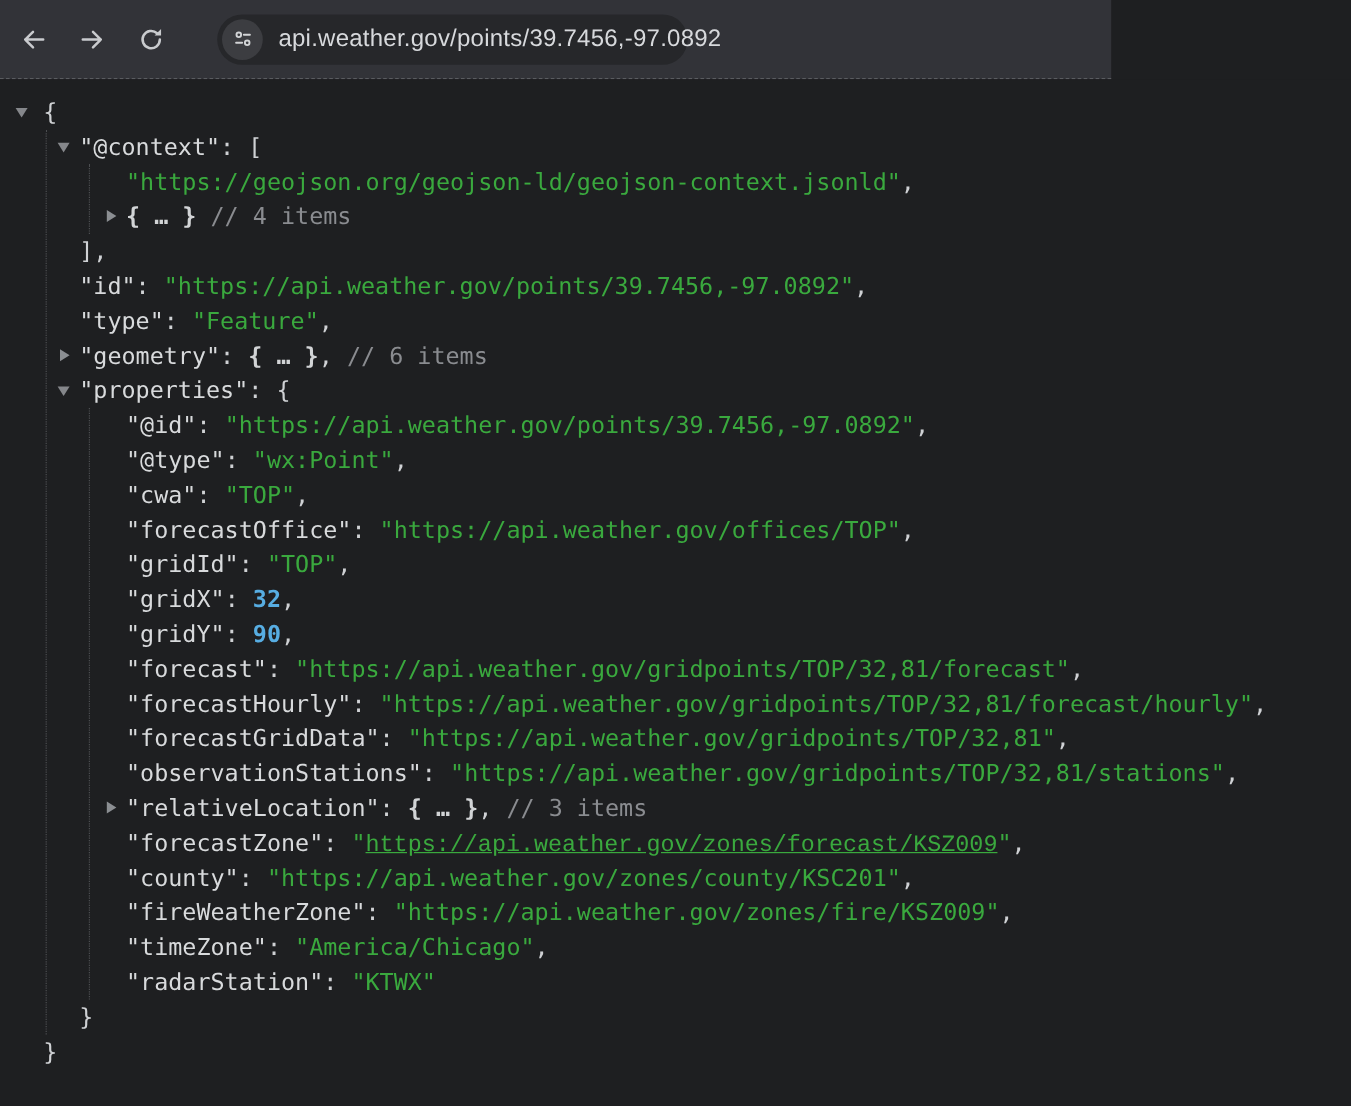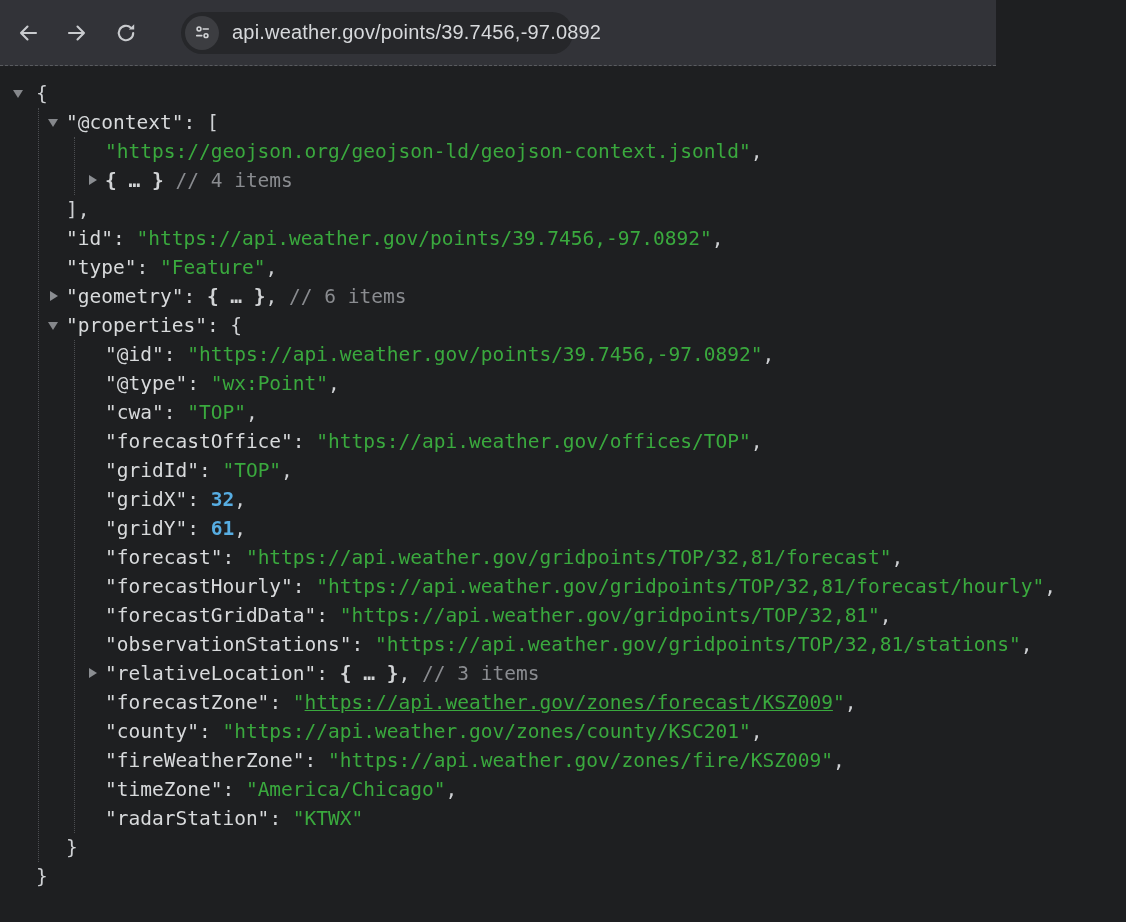--- a/index.html
+++ b/index.html
@@ -1,20 +1,20 @@
 <!DOCTYPE html>
 <html><head>
 <meta charset="utf-8">
 <style>
   html,body{margin:0;padding:0;background:#1e1f21;width:1126px;height:922px;overflow:hidden;}
   *{box-sizing:border-box;}
 
   
   .toolbar{
-    width:996px;height:66px;background:#323338;
+    width:926px;height:66px;background:#323338;
     border-bottom:1px dashed #5a5c60;
     display:flex;align-items:center;padding-left:8px;
     font-family:"Liberation Sans",sans-serif;
   }
   .nav-btn{
     width:40px;height:40px;border-radius:50%;
     display:flex;align-items:center;justify-content:center;
     margin-right:9px;flex:0 0 auto;cursor:pointer;background:transparent;border:0;padding:0;
   }
   .nav-btn svg{display:block;}
@@ -51,21 +51,21 @@
   .tri.down{border-left:5.5px solid transparent;border-right:5.5px solid transparent;border-top:8px solid #85878b;top:11px;}
   .tri.right{border-top:5.5px solid transparent;border-bottom:5.5px solid transparent;border-left:8px solid #8b8e92;top:9px;}
   .i0 .tri.down{left:13px;}
   .i1 .tri.down{left:48px;}
   .i1 .tri.right{left:50px;}
   .i2 .tri.right{left:89px;}
 
   .tk-k{color:#d8dadc;}               
   .tk-p{color:#cfd1d4;}               
   .tk-s{color:#3aa93e;}               
-  .tk-sl{color:#3aa93e;text-decoration:underline;cursor:pointer;} 
+  .tk-sl{color:#3aa93e;text-decoration:underline;cursor:pointer;font-family:Liberation Mono, monospace;} 
   .tk-n{color:#57ade2;font-weight:bold;}  
   .tk-b{color:#d2d4d6;font-weight:bold;}  
   .tk-c{color:#8a8c90;}               
 </style>
 </head>
 <body>
 
 <div class="toolbar">
   <button class="nav-btn">
     <svg width="24" height="24" viewBox="0 0 24 24">
@@ -110,21 +110,21 @@
       <div class="line i1"><span class="tk-k">"id"</span><span class="tk-p">: </span><span class="tk-s">"https://api.weather.gov/points/39.7456,-97.0892"</span><span class="tk-p">,</span></div>
       <div class="line i1"><span class="tk-k">"type"</span><span class="tk-p">: </span><span class="tk-s">"Feature"</span><span class="tk-p">,</span></div>
       <div class="line i1"><span class="tri right"></span><span class="tk-k">"geometry"</span><span class="tk-p">: </span><span class="tk-b">{ … }</span><span class="tk-p">,</span><span class="tk-c"> // 6 items</span></div>
       <div class="line i1"><span class="tri down"></span><span class="tk-k">"properties"</span><span class="tk-p">: {</span></div>
       <div class="line i2"><span class="tk-k">"@id"</span><span class="tk-p">: </span><span class="tk-s">"https://api.weather.gov/points/39.7456,-97.0892"</span><span class="tk-p">,</span></div>
       <div class="line i2"><span class="tk-k">"@type"</span><span class="tk-p">: </span><span class="tk-s">"wx:Point"</span><span class="tk-p">,</span></div>
       <div class="line i2"><span class="tk-k">"cwa"</span><span class="tk-p">: </span><span class="tk-s">"TOP"</span><span class="tk-p">,</span></div>
       <div class="line i2"><span class="tk-k">"forecastOffice"</span><span class="tk-p">: </span><span class="tk-s">"https://api.weather.gov/offices/TOP"</span><span class="tk-p">,</span></div>
       <div class="line i2"><span class="tk-k">"gridId"</span><span class="tk-p">: </span><span class="tk-s">"TOP"</span><span class="tk-p">,</span></div>
       <div class="line i2"><span class="tk-k">"gridX"</span><span class="tk-p">: </span><span class="tk-n">32</span><span class="tk-p">,</span></div>
-      <div class="line i2"><span class="tk-k">"gridY"</span><span class="tk-p">: </span><span class="tk-n">61</span><span class="tk-p">,</span></div>
+      <div class="line i2"><span class="tk-k">"gridY"</span><span class="tk-p">: </span><span class="tk-n">90</span><span class="tk-p">,</span></div>
       <div class="line i2"><span class="tk-k">"forecast"</span><span class="tk-p">: </span><span class="tk-s">"https://api.weather.gov/gridpoints/TOP/32,81/forecast"</span><span class="tk-p">,</span></div>
       <div class="line i2"><span class="tk-k">"forecastHourly"</span><span class="tk-p">: </span><span class="tk-s">"https://api.weather.gov/gridpoints/TOP/32,81/forecast/hourly"</span><span class="tk-p">,</span></div>
       <div class="line i2"><span class="tk-k">"forecastGridData"</span><span class="tk-p">: </span><span class="tk-s">"https://api.weather.gov/gridpoints/TOP/32,81"</span><span class="tk-p">,</span></div>
       <div class="line i2"><span class="tk-k">"observationStations"</span><span class="tk-p">: </span><span class="tk-s">"https://api.weather.gov/gridpoints/TOP/32,81/stations"</span><span class="tk-p">,</span></div>
       <div class="line i2"><span class="tri right"></span><span class="tk-k">"relativeLocation"</span><span class="tk-p">: </span><span class="tk-b">{ … }</span><span class="tk-p">,</span><span class="tk-c"> // 3 items</span></div>
       <div class="line i2"><span class="tk-k">"forecastZone"</span><span class="tk-p">: </span><span class="tk-s">"</span><span class="tk-sl">https://api.weather.gov/zones/forecast/KSZ009</span><span class="tk-s">"</span><span class="tk-p">,</span></div>
       <div class="line i2"><span class="tk-k">"county"</span><span class="tk-p">: </span><span class="tk-s">"https://api.weather.gov/zones/county/KSC201"</span><span class="tk-p">,</span></div>
       <div class="line i2"><span class="tk-k">"fireWeatherZone"</span><span class="tk-p">: </span><span class="tk-s">"https://api.weather.gov/zones/fire/KSZ009"</span><span class="tk-p">,</span></div>
       <div class="line i2"><span class="tk-k">"timeZone"</span><span class="tk-p">: </span><span class="tk-s">"America/Chicago"</span><span class="tk-p">,</span></div>
       <div class="line i2"><span class="tk-k">"radarStation"</span><span class="tk-p">: </span><span class="tk-s">"KTWX"</span></div>

